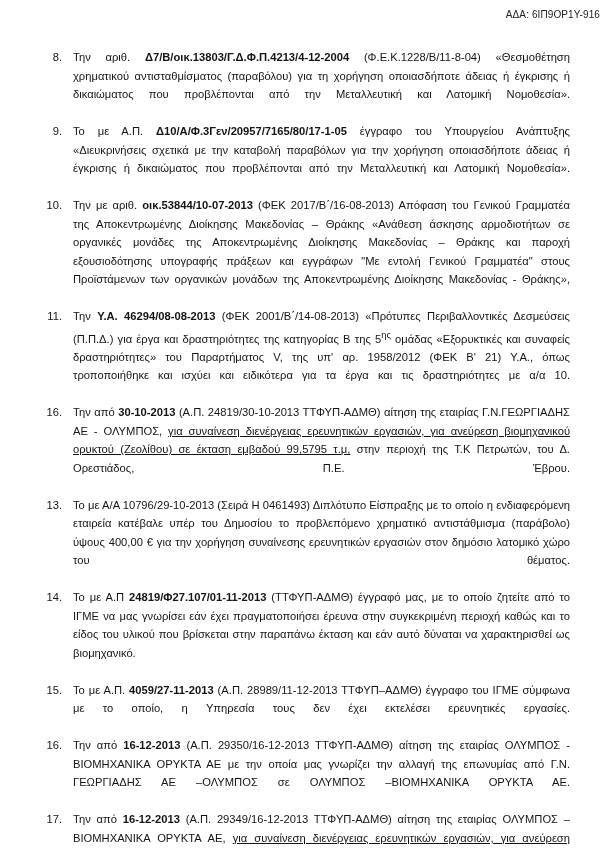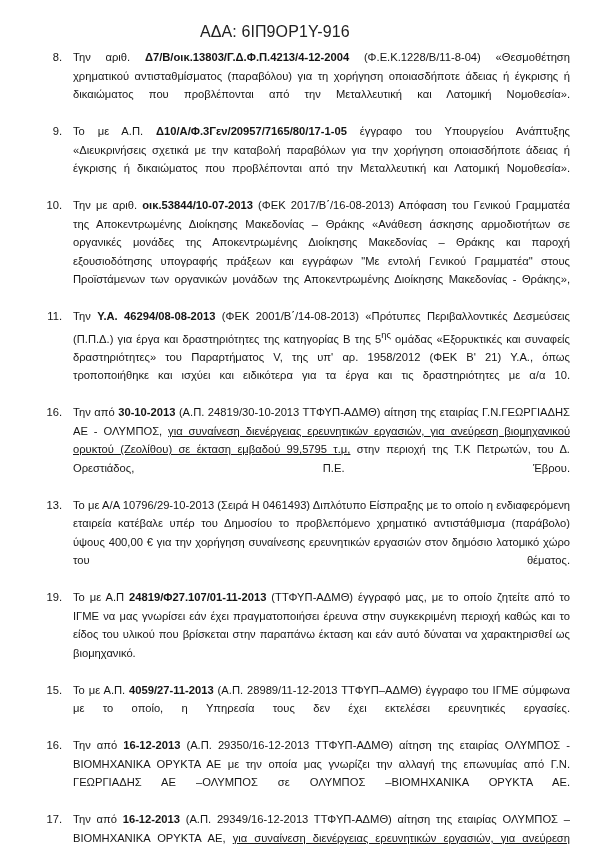--- a/index.html
+++ b/index.html
@@ -16,27 +16,27 @@
     overflow: hidden;
   }
   .page {
     width: 600px;
     height: 849px;
     position: relative;
     box-sizing: border-box;
   }
   .ada-header {
     position: absolute;
-    top: 23px;
+    top: 9px;
     left: 0;
     width: 600px;
-    text-align: left;
+    text-align: right;
     padding-left: 200px;
     box-sizing: border-box;
-    font-size: 16px;
+    font-size: 10px;
     letter-spacing: 0.1px;
     color: #222;
   }
   .body-block {
     position: absolute;
     top: 48px;
     left: 40px;
     width: 530px;
   }
   ol.numlist {
@@ -107,21 +107,21 @@
         </li>
         <li>
           <span class="marker">16.</span>
           <span class="para"><span>Την  από  </span><b>30-10-2013</b><span>  (Α.Π.  24819/30-10-2013  ΤΤΦΥΠ-ΑΔΜΘ)  αίτηση  της  εταιρίας Γ.Ν.ΓΕΩΡΓΙΑΔΗΣ ΑΕ - ΟΛΥΜΠΟΣ, </span><span class="u">για συναίνεση διενέργειας ερευνητικών εργασιών, για ανεύρεση βιομηχανικού ορυκτού (Ζεολίθου) σε έκταση εμβαδού 99,5795 τ.μ,</span><span> στην περιοχή της Τ.Κ Πετρωτών, του Δ. Ορεστιάδος, Π.Ε. Έβρου.</span></span>
         </li>
         <li>
           <span class="marker">13.</span>
           <span class="para"><span>Το με Α/Α 10796/29-10-2013 (Σειρά Η 0461493) Διπλότυπο Είσπραξης με το οποίο η ενδιαφερόμενη  εταιρεία  κατέβαλε  υπέρ  του  Δημοσίου  το  προβλεπόμενο  χρηματικό αντιστάθμισμα  (παράβολο)  ύψους  400,00  €  για  την  χορήγηση  συναίνεσης  ερευνητικών εργασιών στον δημόσιο λατομικό χώρο του θέματος.</span></span>
         </li>
         <li>
-          <span class="marker">19.</span>
+          <span class="marker">14.</span>
           <span class="para"><span>Το με Α.Π </span><b>24819/Φ27.107/01-11-2013</b><span> (ΤΤΦΥΠ-ΑΔΜΘ) έγγραφό μας, με το οποίο ζητείτε από το ΙΓΜΕ να μας γνωρίσει εάν έχει πραγματοποιήσει έρευνα στην συγκεκριμένη περιοχή καθώς και  το  είδος  του  υλικού  που  βρίσκεται  στην  παραπάνω  έκταση  και  εάν  αυτό  δύναται  να χαρακτηρισθεί ως βιομηχανικό.</span></span>
         </li>
         <li>
           <span class="marker">15.</span>
           <span class="para"><span>Το  με  Α.Π.  </span><b>4059/27-11-2013</b><span>  (Α.Π.  28989/11-12-2013  ΤΤΦΥΠ–ΑΔΜΘ)  έγγραφο  του  ΙΓΜΕ σύμφωνα με το οποίο, η Υπηρεσία τους δεν έχει εκτελέσει ερευνητικές εργασίες.</span></span>
         </li>
         <li>
           <span class="marker">16.</span>
           <span class="para"><span>Την από </span><b>16-12-2013</b><span> (Α.Π. 29350/16-12-2013 ΤΤΦΥΠ-ΑΔΜΘ) αίτηση της εταιρίας  ΟΛΥΜΠΟΣ - ΒΙΟΜΗΧΑΝΙΚΑ ΟΡΥΚΤΑ ΑΕ με την οποία μας γνωρίζει την αλλαγή της επωνυμίας από Γ.Ν. ΓΕΩΡΓΙΑΔΗΣ ΑΕ –ΟΛΥΜΠΟΣ σε ΟΛΥΜΠΟΣ –ΒΙΟΜΗΧΑΝΙΚΑ ΟΡΥΚΤΑ ΑΕ.</span></span>
         </li>

